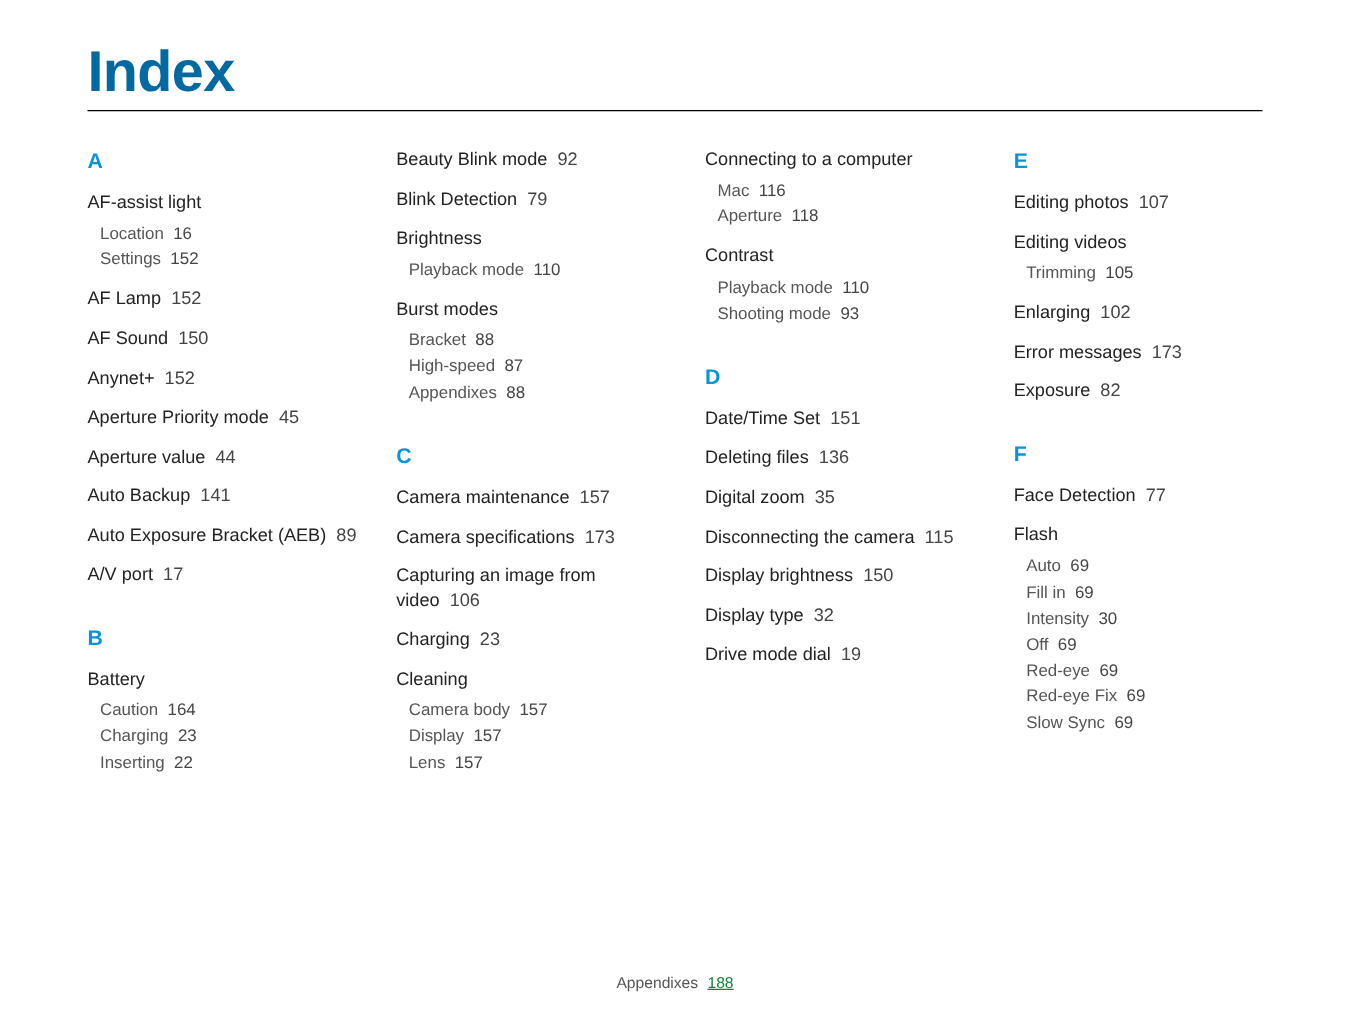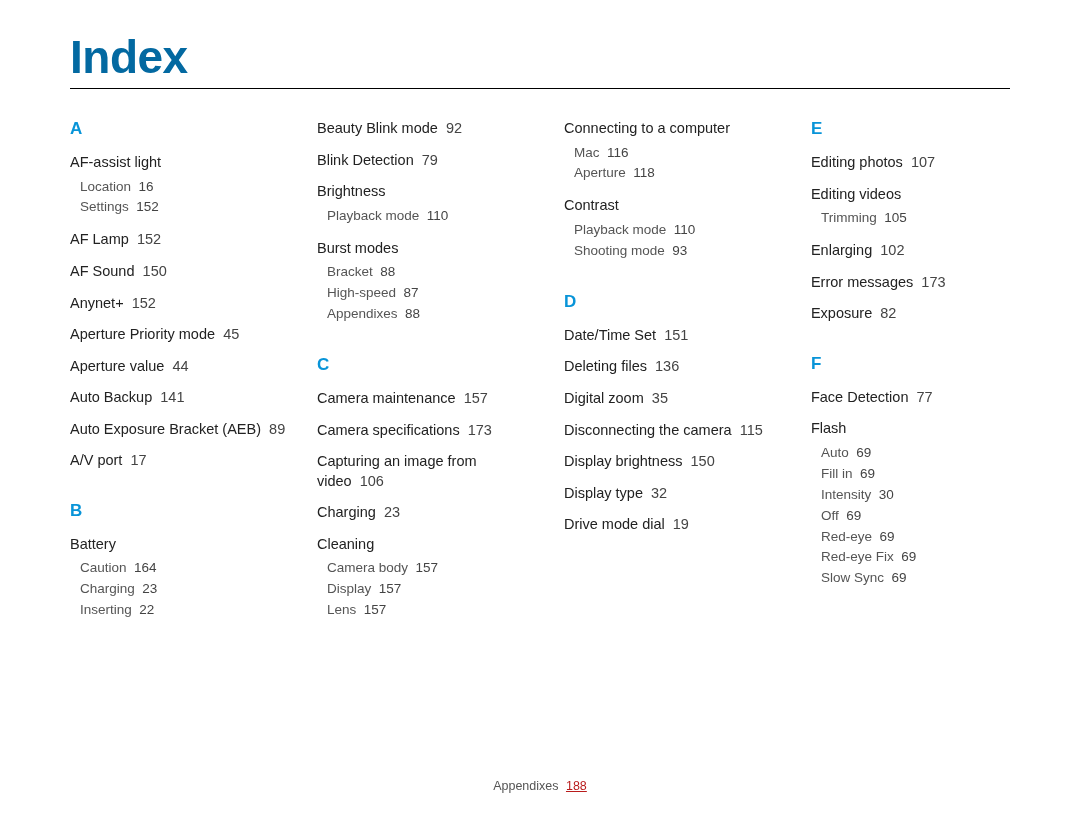--- a/index.html
+++ b/index.html
@@ -67,21 +67,21 @@
   .footer {
     position: absolute;
     bottom: 22px;
     left: 0;
     width: 1080px;
     text-align: center;
     font-size: 12.5px;
     color: #555;
   }
   .footer .pn {
-    color: #b91c1c;
+    color: #15803d;
     margin-left: 4px;
     text-decoration: underline;
   }
 </style>
 </head>
 <body>
 
 <div class="page">
   <h1 class="title">Index</h1>
   <hr class="rule">

